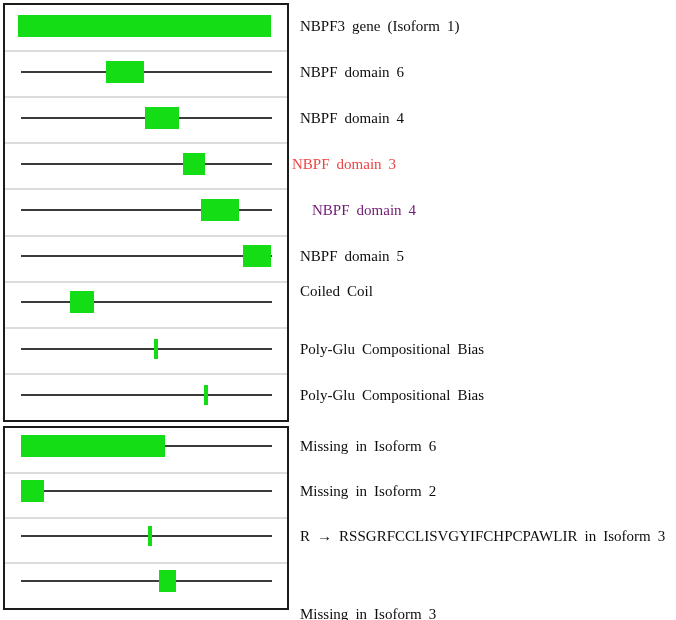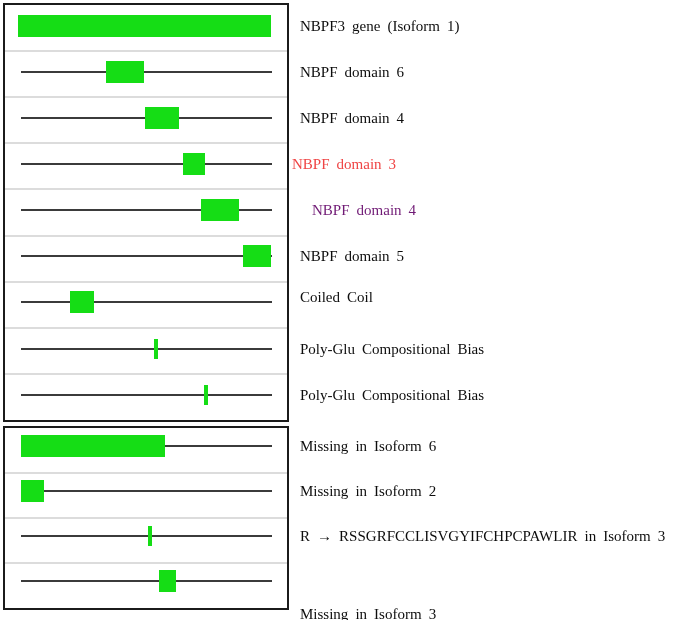--- a/index.html
+++ b/index.html
@@ -97,21 +97,21 @@
         <div class="seqline" style="left: 16px; width: 251px; top: 19.75px; height: 2px;"></div>
         <div class="feature" style="left: 199px; width: 4px; height: 20px; top: 10.75px;"></div>
       </div>
     </div>
     <div class="label" style="left: 300px; top: 25.75px; color: rgb(13, 13, 13);">NBPF3 gene (Isoform 1)</div>
     <div class="label" style="left: 300px; top: 71.8611px; color: rgb(13, 13, 13);">NBPF domain 6</div>
     <div class="label" style="left: 300px; top: 117.972px; color: rgb(13, 13, 13);">NBPF domain 4</div>
     <div class="label" style="left: 292px; top: 164.083px; color: #ef4444;">NBPF domain 3</div>
     <div class="label" style="left: 312px; top: 210.194px; color: #701a75; font-family: Liberation Serif, serif;">NBPF domain 4</div>
     <div class="label" style="left: 300px; top: 256.306px; color: rgb(13, 13, 13);">NBPF domain 5</div>
-    <div class="label" style="left: 300px; top: 297px; color: rgb(13, 13, 13); text-align: right;">Coiled Coil</div>
+    <div class="label" style="left: 300px; top: 291px; color: rgb(13, 13, 13); text-align: right;">Coiled Coil</div>
     <div class="label" style="left: 300px; top: 348.528px; color: rgb(13, 13, 13);">Poly-Glu Compositional Bias</div>
     <div class="label" style="left: 300px; top: 394.639px; color: rgb(13, 13, 13);">Poly-Glu Compositional Bias</div>
     <div class="panel" style="left: 3px; top: 426px; width: 286px; height: 184px;">
       <div class="frow" style="top: 0px; height: 45px;">
         <div class="seqline" style="left: 16px; width: 251px; top: 17.45px; height: 2px;"></div>
         <div class="feature" style="left: 16px; width: 144px; height: 22px; top: 7.45px;"></div>
       </div>
       <div class="frow" style="top: 45px; height: 45px;">
         <div class="sep"></div>
         <div class="seqline" style="left: 16px; width: 251px; top: 17.45px; height: 2px;"></div>

